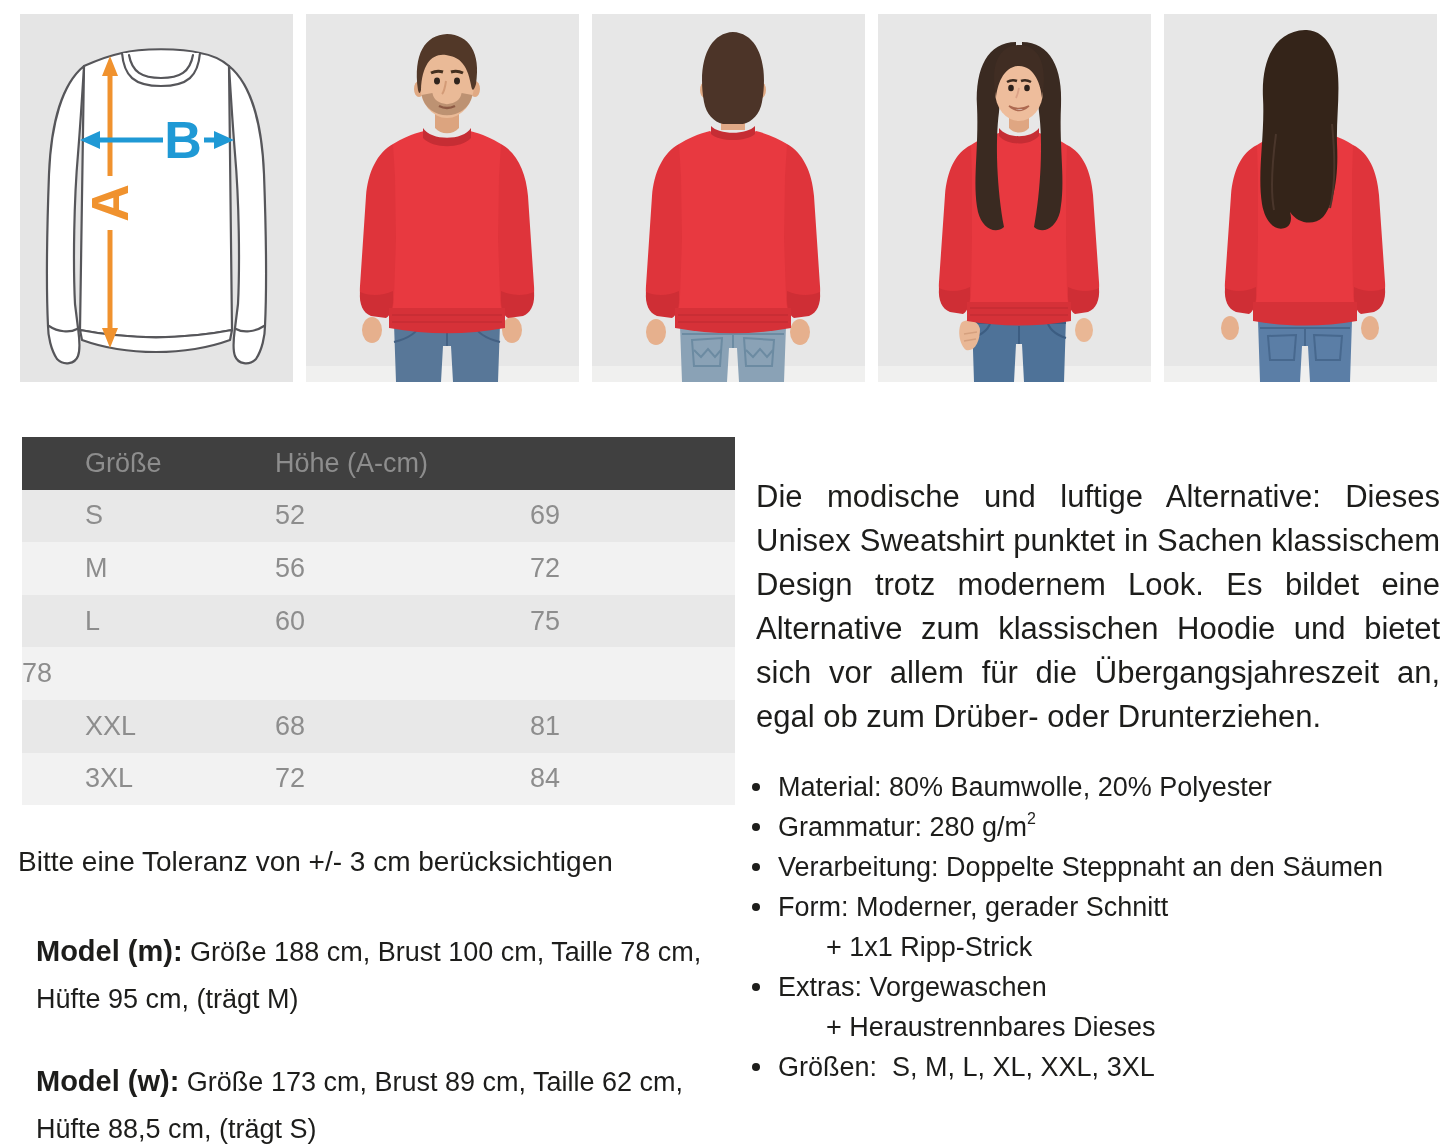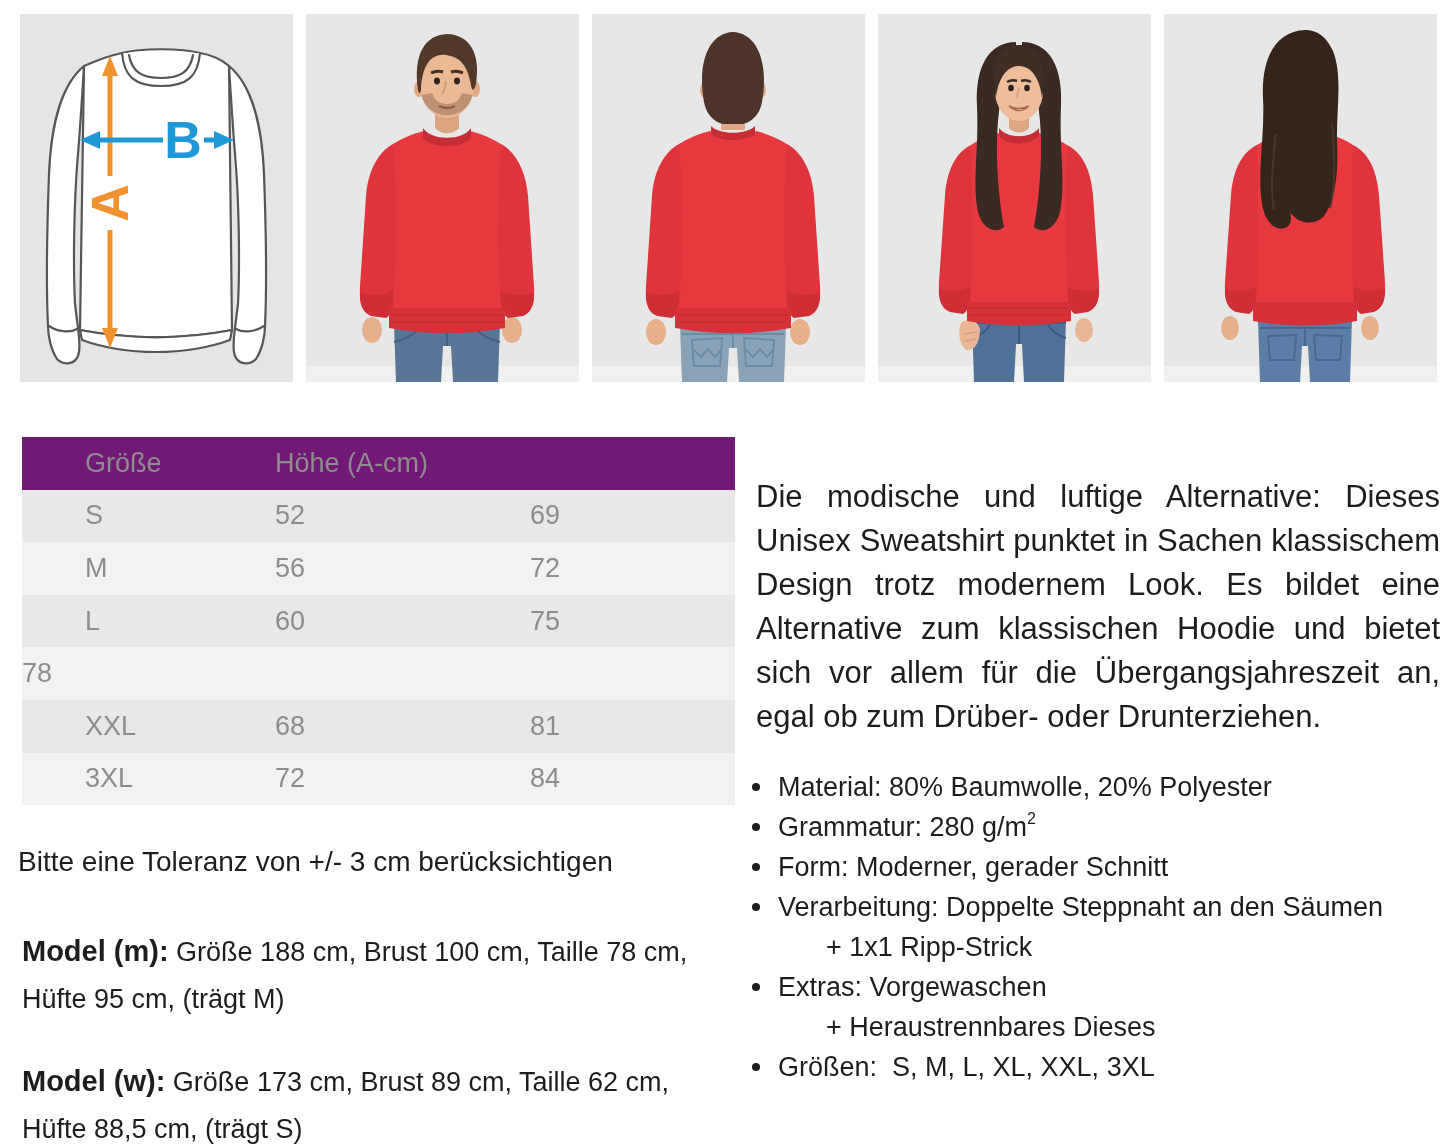--- a/index.html
+++ b/index.html
@@ -7,26 +7,26 @@
         font-family:"Liberation Sans",sans-serif;color:#1d1d1b;overflow:hidden;}
   svg{display:block;font-family:inherit;}
   
   .photos{position:absolute;left:20px;top:14px;display:flex;gap:13px;}
   .panel{width:273px;height:368px;}
   
   .size-table{position:absolute;left:22px;top:437px;width:713px;}
   .trow{display:grid;grid-template-columns:253px 255px 1fr;height:52.6px;align-items:center;
         font-size:27px;color:#8d8d8d;}
   .trow .c1{padding-left:63px;}
-  .trow.hdr{background:#701a75;}
+  .trow.hdr{background:#404040;}
   .trow.dark{background:#e8e8e8;}
   .trow.light{background:#f2f2f2;}
   
   .tolerance{position:absolute;left:18px;top:818px;font-size:28px;}
-  .model{position:absolute;left:22px;width:706px;font-size:27px;line-height:47px;}
+  .model{position:absolute;left:36px;width:706px;font-size:27px;line-height:47px;}
   .model b{font-weight:bold;font-size:29px;}
   .model-m{top:901px;}
   .model-w{top:1031px;}
   
   .description{position:absolute;left:756px;top:444px;width:684px;font-size:31px;
                line-height:44px;text-align:justify;}
   .features{position:absolute;left:752px;top:767px;width:692px;list-style:none;margin:0;padding:0;}
   .feat{display:flex;align-items:flex-start;font-size:27px;line-height:40px;}
   .feat .dotbox{flex:0 0 26px;}
   .feat .dotbox i{display:block;width:8px;height:8px;border-radius:50%;background:#1d1d1b;margin-top:16px;}
@@ -265,27 +265,27 @@
     <li class="feat">
       <span class="dotbox">
           <i></i>
         </span>
       <span class="ftext"><span>Grammatur: 280 g/m</span><sup>2</sup></span>
     </li>
     <li class="feat">
       <span class="dotbox">
           <i></i>
         </span>
+      <span class="ftext">Verarbeitung: Doppelte Steppnaht an den Säumen</span>
+    </li>
+    <li class="feat">
+      <span class="dotbox">
+          <i></i>
+        </span>
       <span class="ftext">Form: Moderner, gerader Schnitt</span>
-    </li>
-    <li class="feat">
-      <span class="dotbox">
-          <i></i>
-        </span>
-      <span class="ftext">Verarbeitung: Doppelte Steppnaht an den Säumen</span>
     </li>
     <li class="feat cont">
       <span class="ftext">+ 1x1 Ripp-Strick</span>
     </li>
     <li class="feat">
       <span class="dotbox">
           <i></i>
         </span>
       <span class="ftext">Extras: Vorgewaschen</span>
     </li>

